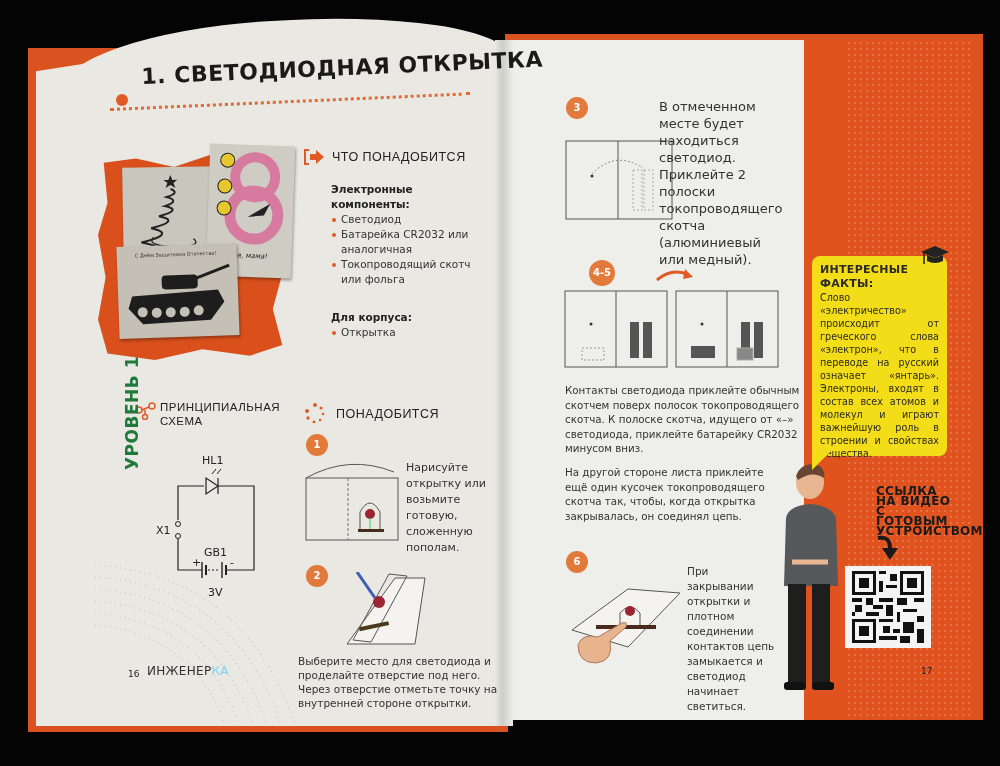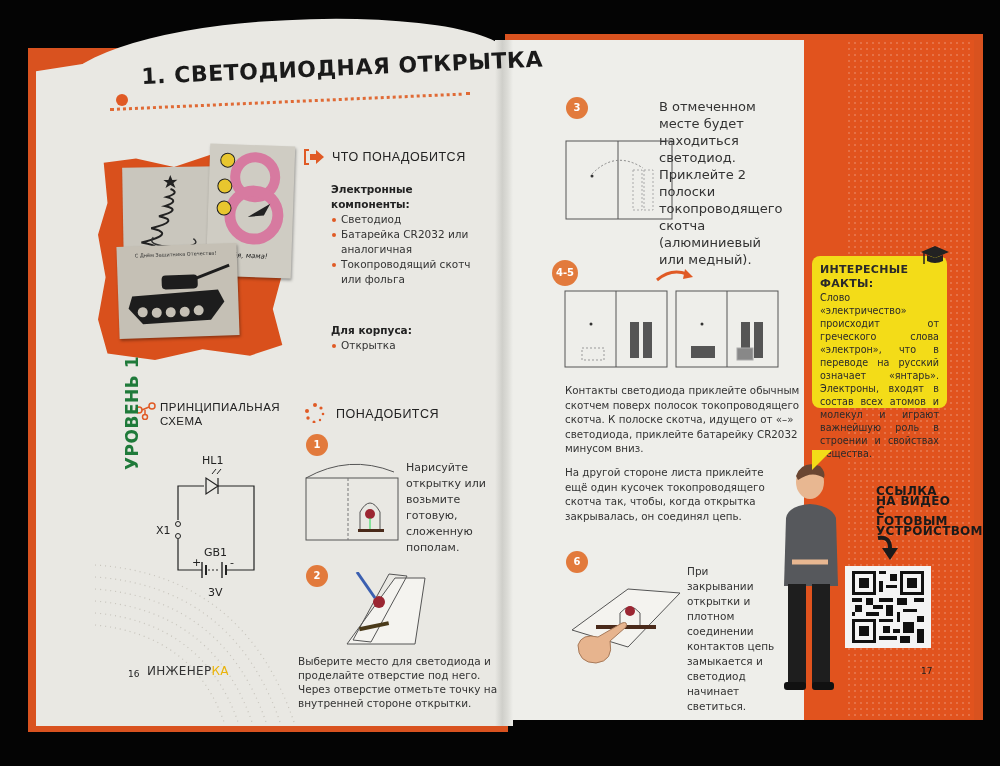--- a/index.html
+++ b/index.html
@@ -30,21 +30,21 @@
   .card-text{font-size:5px;color:#333;position:absolute;left:18px;top:6px;white-space:nowrap}
   .card-eight-text{position:absolute;left:18px;top:107px;font-size:7px;font-style:italic;color:#222;white-space:nowrap}
   .section-head{font-family:Liberation Sans, sans-serif;font-size:12.5px;color:#222;letter-spacing:0.5px}
   .body{font-family:"DejaVu Sans",sans-serif;font-size:10.5px;color:#333;line-height:15px}
   .bold{font-weight:bold;color:#222}
   ul.bul{list-style:none}
   ul.bul li{position:relative;padding-left:10px}
   ul.bul li:before{content:"";position:absolute;left:1px;top:6px;width:4px;height:4px;border-radius:50%;background:#e05a25}
   .step-badge{position:absolute;width:22px;height:22px;border-radius:50%;background:#e27a3c;color:#fff;font-size:10px;font-weight:bold;text-align:center;line-height:22px}
   .level{left:122px;top:470px;font-family:"DejaVu Sans",sans-serif;font-weight:bold;font-size:17px;color:#1f7a3a;transform:rotate(-90deg);transform-origin:left top;white-space:nowrap;letter-spacing:0.5px}
-  .facts{left:812px;top:256px;width:135px;height:152px;background:#f3dc18;border-radius:8px;padding:7px 8px}
+  .facts{left:812px;top:256px;width:135px;height:200px;background:#f3dc18;border-radius:8px;padding:7px 8px}
   .facts-tail{left:812px;top:450px;width:20px;height:20px;background:#f3dc18;clip-path:polygon(0 0,100% 0,0 100%)}
   .facts-head{font-weight:bold;font-size:11px;color:#2a2a2a;line-height:14px;letter-spacing:.3px}
   .facts-body{font-size:9.6px;color:#2a2a2a;line-height:13px;text-align:justify}
   .qr-label{left:876px;top:486px;width:80px;text-align:left;font-size:12px;color:#1a1a1a;line-height:10px;font-weight:bold;letter-spacing:.3px}
   .qr{left:845px;top:566px;width:86px;height:82px;background:#f4f4f4;padding:5px}
   .pagenum{font-size:9px;font-weight:normal;color:#222}
 </style>
 </head>
 <body>
 
@@ -105,21 +105,21 @@
     <path d="M7,6 H13 V2 L21,9 L13,16 V12 H7 Z" fill="#e05a25"></path>
   </svg>
   <div class="abs section-head" style="left:332px;top:150px">ЧТО ПОНАДОБИТСЯ</div>
   <div class="abs body" style="left:331px;top:182px;width:150px">
     <div class="bold">Электронные компоненты:</div>
     <ul class="bul">
       <li>Светодиод</li>
       <li>Батарейка CR2032 или аналогичная</li>
       <li>Токопроводящий скотч или фольга</li>
     </ul>
-    <div class="bold" style="margin-top:36px">Для корпуса:</div>
+    <div class="bold" style="margin-top:23px">Для корпуса:</div>
     <ul class="bul">
       <li>Открытка</li>
     </ul>
   </div>
 
   <svg class="abs" style="left:135px;top:402px" width="22" height="18" viewBox="0 0 22 18">
     <circle cx="4" cy="8" r="3" fill="none" stroke="#e05a25" stroke-width="1.5"></circle>
     <circle cx="17" cy="4" r="3" fill="none" stroke="#e05a25" stroke-width="1.5"></circle>
     <circle cx="10" cy="15" r="2.5" fill="none" stroke="#e05a25" stroke-width="1.5"></circle>
     <line x1="7" y1="8" x2="14" y2="5" stroke="#e05a25" stroke-width="1.5"></line>
@@ -195,35 +195,35 @@
     <polygon points="2,72 50,6 80,6 70,72" fill="#f4f3ef" stroke="#555"></polygon>
     <polygon points="8,68 44,2 62,4 26,70" fill="none" stroke="#555"></polygon>
     <rect x="14" y="52" width="30" height="4" fill="#4a3a1a" transform="rotate(-12 30 54)"></rect>
     <circle cx="34" cy="30" r="6" fill="#9b2632"></circle>
     <line x1="12" y1="0" x2="30" y2="26" stroke="#3b5fb0" stroke-width="3"></line>
   </svg>
   <div class="abs body" style="left:298px;top:654px;width:200px;font-size:10.5px;line-height:14px">Выберите место для светодиода и проделайте отверстие под него. Через отверстие отметьте точку на внутренней стороне открытки.</div>
 
   <div class="abs pagenum" style="left:128px;top:669px">16</div>
   <div class="abs" style="left:147px;top:664px;font-size:12px;color:#333;letter-spacing:.3px">
-    <span>ИНЖЕНЕР</span><span style="color:#eab308">КА</span>
+    <span>ИНЖЕНЕР</span><span style="color:#7dd3fc">КА</span>
   </div>
 
   <div class="step-badge" style="left:566px;top:97px">3</div>
   <svg class="abs" style="left:565px;top:140px" width="108" height="80" viewBox="0 0 108 80">
     <rect x="1" y="1" width="106" height="78" fill="none" stroke="#555"></rect>
     <line x1="53" y1="1" x2="53" y2="79" stroke="#555"></line>
     <circle cx="27" cy="36" r="1.5" fill="#333"></circle>
     <path d="M27,34 Q50,10 78,28" fill="none" stroke="#888" stroke-dasharray="2,2"></path>
     <rect x="68" y="30" width="9" height="40" fill="none" stroke="#aaa" stroke-dasharray="2,2"></rect>
     <rect x="79" y="30" width="9" height="40" fill="none" stroke="#aaa" stroke-dasharray="2,2"></rect>
   </svg>
   <div class="abs body" style="left:659px;top:98px;width:110px;font-size:13px;line-height:17px">В отмеченном месте будет находиться светодиод. Приклейте 2 полоски токопроводящего скотча (алюминиевый или медный).</div>
 
-  <div class="step-badge" style="left:552px;top:260px;width:26px;height:26px;line-height:26px">4-5</div>
+  <div class="step-badge" style="left:589px;top:260px;width:26px;height:26px;line-height:26px">4-5</div>
   <svg class="abs" style="left:655px;top:268px" width="40" height="14" viewBox="0 0 40 14">
     <path d="M2,12 Q16,0 32,6" fill="none" stroke="#e05a25" stroke-width="3"></path>
     <polygon points="30,1 38,9 28,11" fill="#e05a25"></polygon>
   </svg>
   <svg class="abs" style="left:564px;top:290px" width="104" height="78" viewBox="0 0 104 78">
     <rect x="1" y="1" width="102" height="76" fill="none" stroke="#555"></rect>
     <line x1="52" y1="1" x2="52" y2="77" stroke="#555"></line>
     <circle cx="27" cy="34" r="1.5" fill="#333"></circle>
     <rect x="18" y="58" width="22" height="12" fill="none" stroke="#999" stroke-dasharray="2,2"></rect>
     <rect x="66" y="32" width="9" height="36" fill="#555"></rect>

